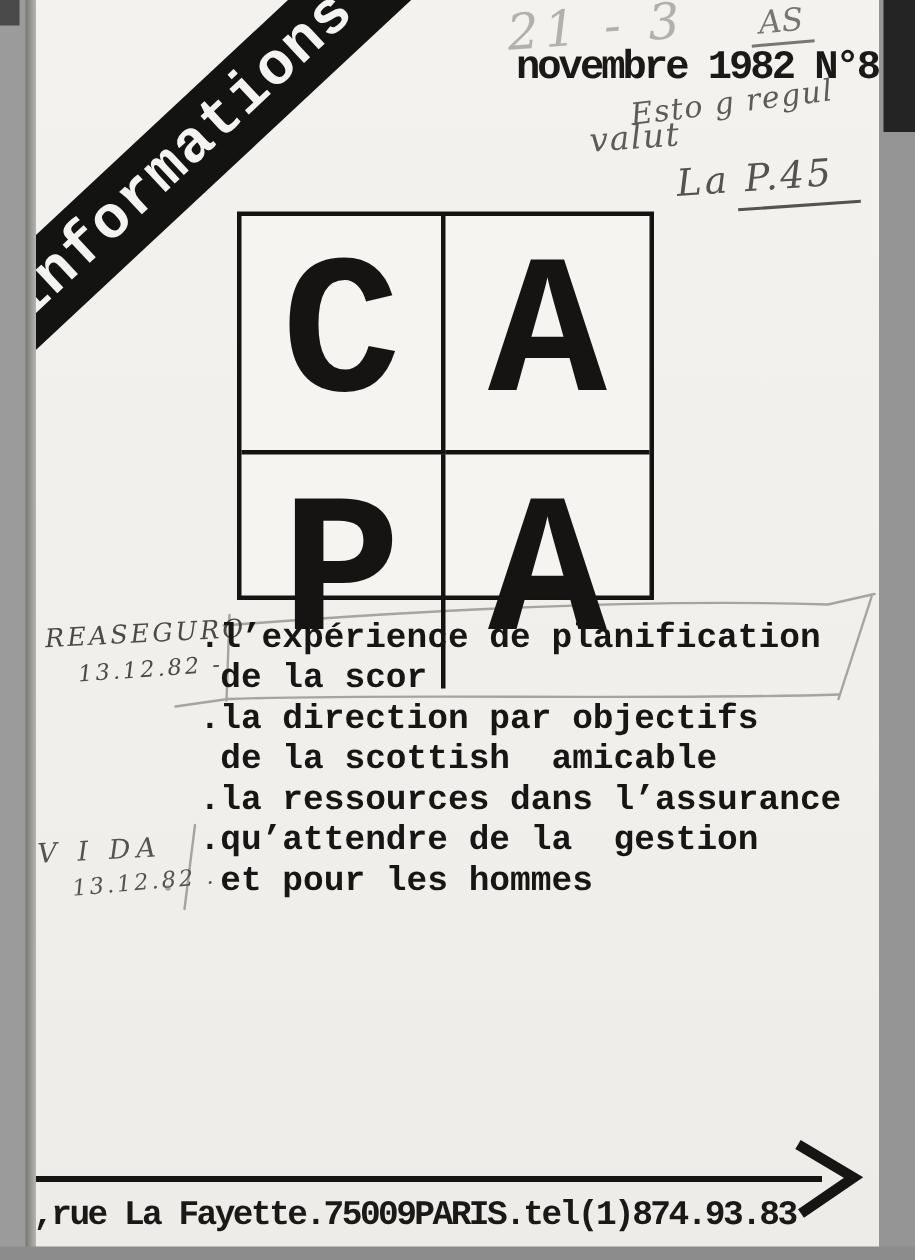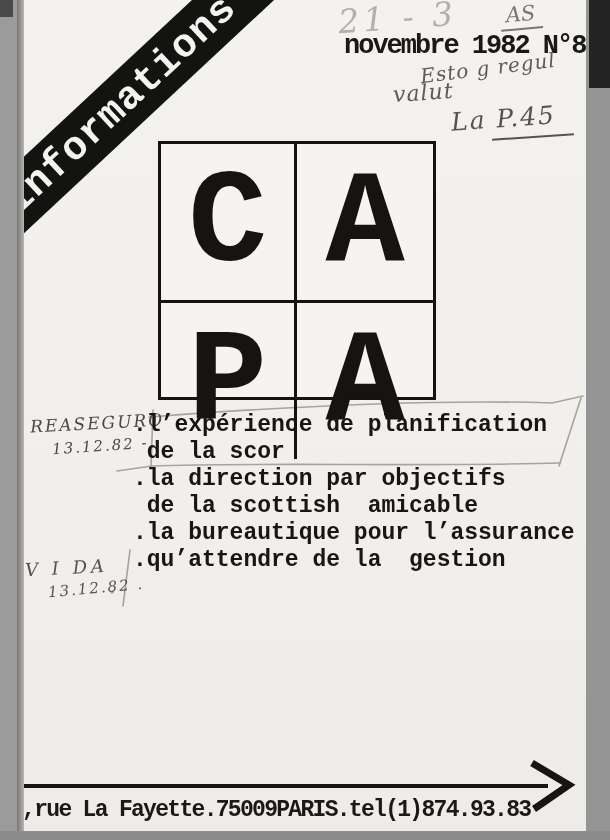--- a/index.html
+++ b/index.html
@@ -119,22 +119,23 @@
   <div class="logo-cell c2">A</div>
   <div class="logo-cell c3">P</div>
   <div class="logo-cell c4">A</div>
 </div>
 
 <div class="contents">
   <div>.l’expérience de planification</div>
   <div> de la scor</div>
   <div>.la direction par objectifs</div>
   <div> de la scottish  amicable</div>
-  <div>.la bureautique pour l’assurance</div>
+  <div>.la ressources dans l’assurance</div>
   <div>.qu’attendre de la  gestion</div>
+  <div> et pour les hommes</div>
 </div>
 
 <svg class="arrow-svg" viewBox="0 0 610 840">
   <line x1="20" y1="786" x2="548" y2="786" stroke="#161513" stroke-width="4"></line>
   <path d="M532,763 L 569,785 L 534,809" stroke="#161513" stroke-width="7" fill="none" stroke-linejoin="miter"></path>
 </svg>
 
 <div class="address">7,rue La Fayette.75009PARIS.tel(1)874.93.83</div>
 
 <div class="paper-edge-left"></div>

